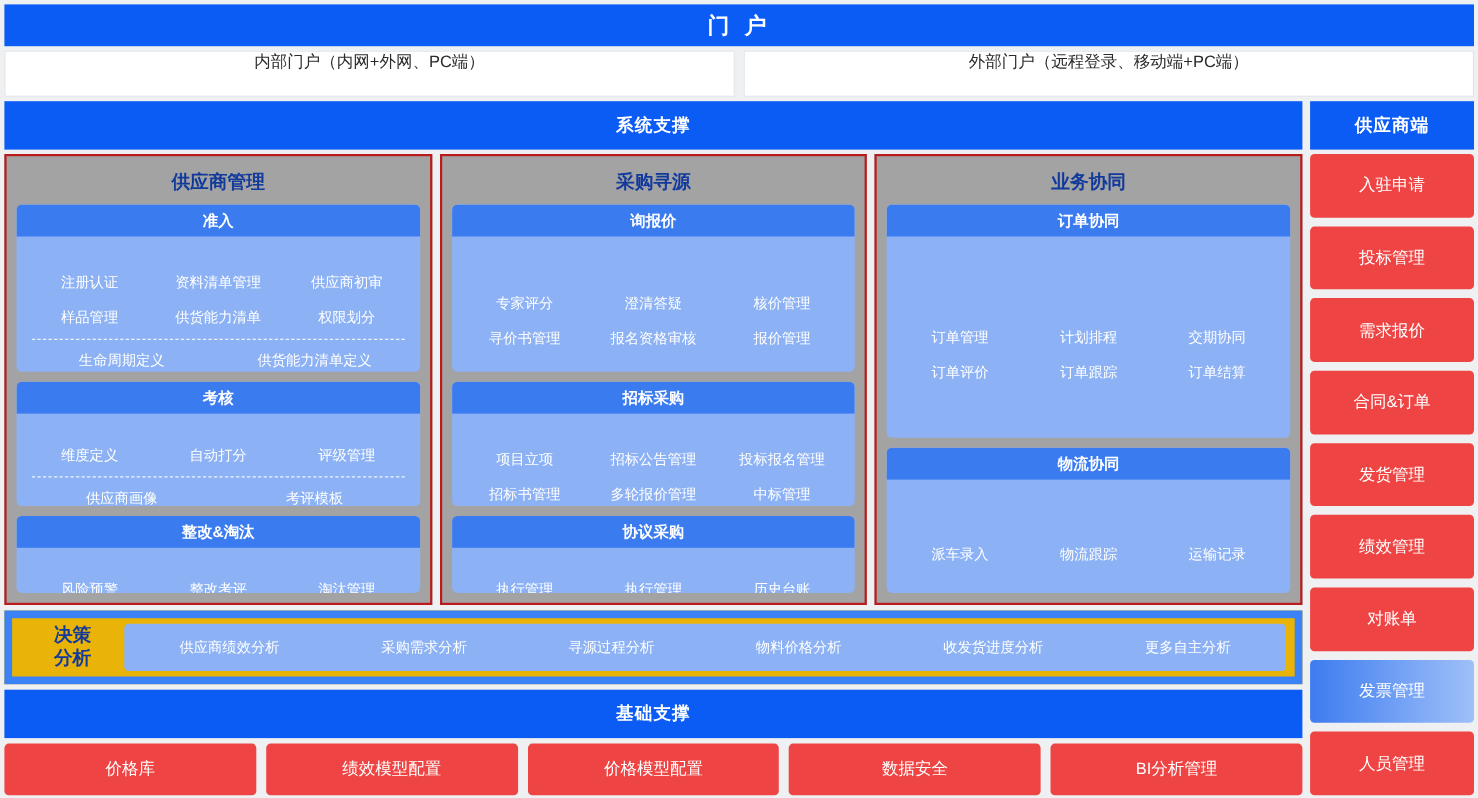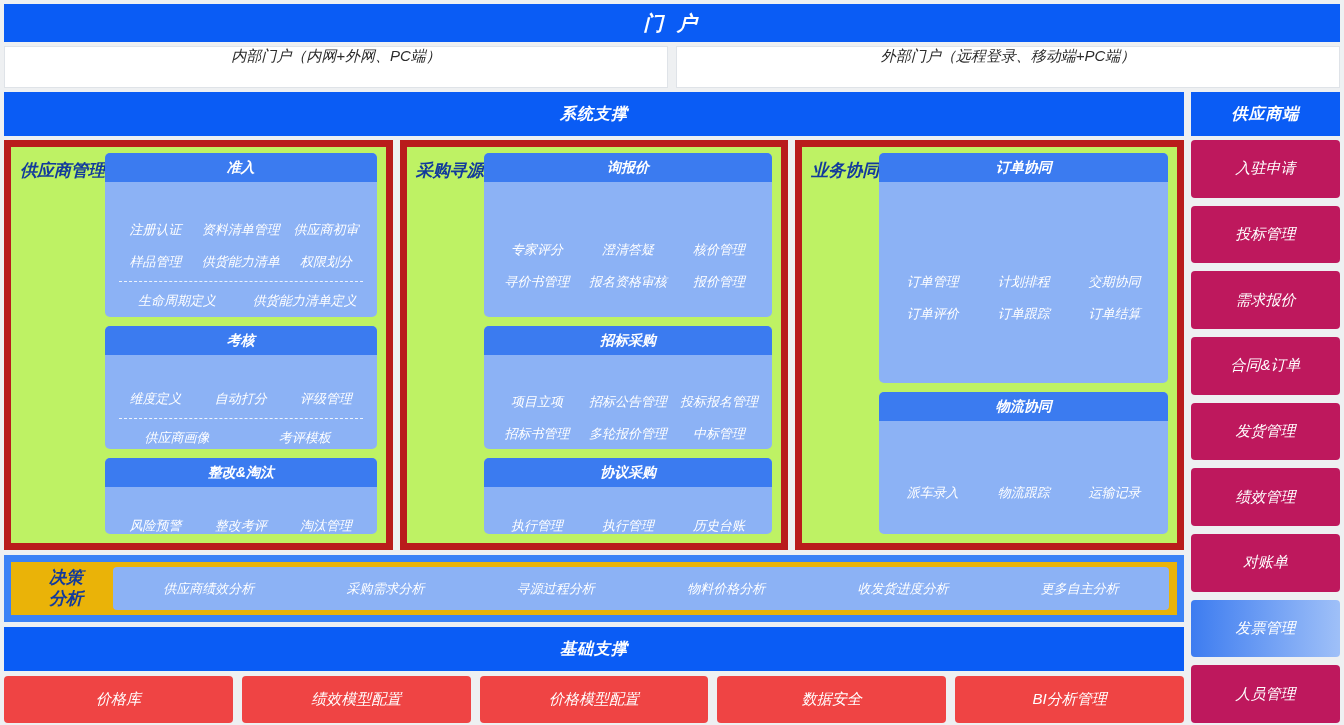--- a/index.html
+++ b/index.html
@@ -15,21 +15,20 @@
     color: #1b3fa0;
   }
   .page {
     position: relative;
     width: 1344px;
     height: 725px;
     box-sizing: border-box;
     display: flex;
     flex-direction: column;
     padding: 4px 4px 2px 4px;
-    font-style: italic;
   }
 
   
   .portal-bar {
     height: 38px;
     background: #0a5cf5;
     color: #ffffff;
     display: flex;
     align-items: center;
     justify-content: center;
@@ -96,25 +95,25 @@
   
   .sys-columns {
     display: flex;
     gap: 7px;
     margin-top: 4px;
     flex: 1 1 auto;
     min-height: 0;
   }
   .sys-col {
     flex: 1 1 33.33%;
-    background: #bef264;
-    border: 7px solid #b91c1c;
+    background: #a3a3a3;
+    border: 2px solid #b91c1c;
     box-sizing: border-box;
     display: flex;
-    flex-direction: row;
+    flex-direction: column;
     padding: 6px 9px 9px 9px;
     min-width: 0;
   }
   .sys-col-title {
     text-align: center;
     font-size: 17px;
     font-weight: bold;
     color: #123a9c;
     padding: 6px 0 9px 0;
     flex: 0 0 auto;
@@ -242,21 +241,21 @@
   .rail-list {
     margin-top: 4px;
     flex: 1 1 auto;
     display: flex;
     flex-direction: column;
     gap: 8px;
     min-height: 0;
   }
   .rail-item {
     flex: 1 1 0;
-    background: #be185d;
+    background: #ef4444;
     border-radius: 4px;
     color: #ffffff;
     font-size: 15px;
     display: flex;
     align-items: center;
     justify-content: center;
     white-space: nowrap;
     min-height: 0;
   }
   .rail-item.highlight {

